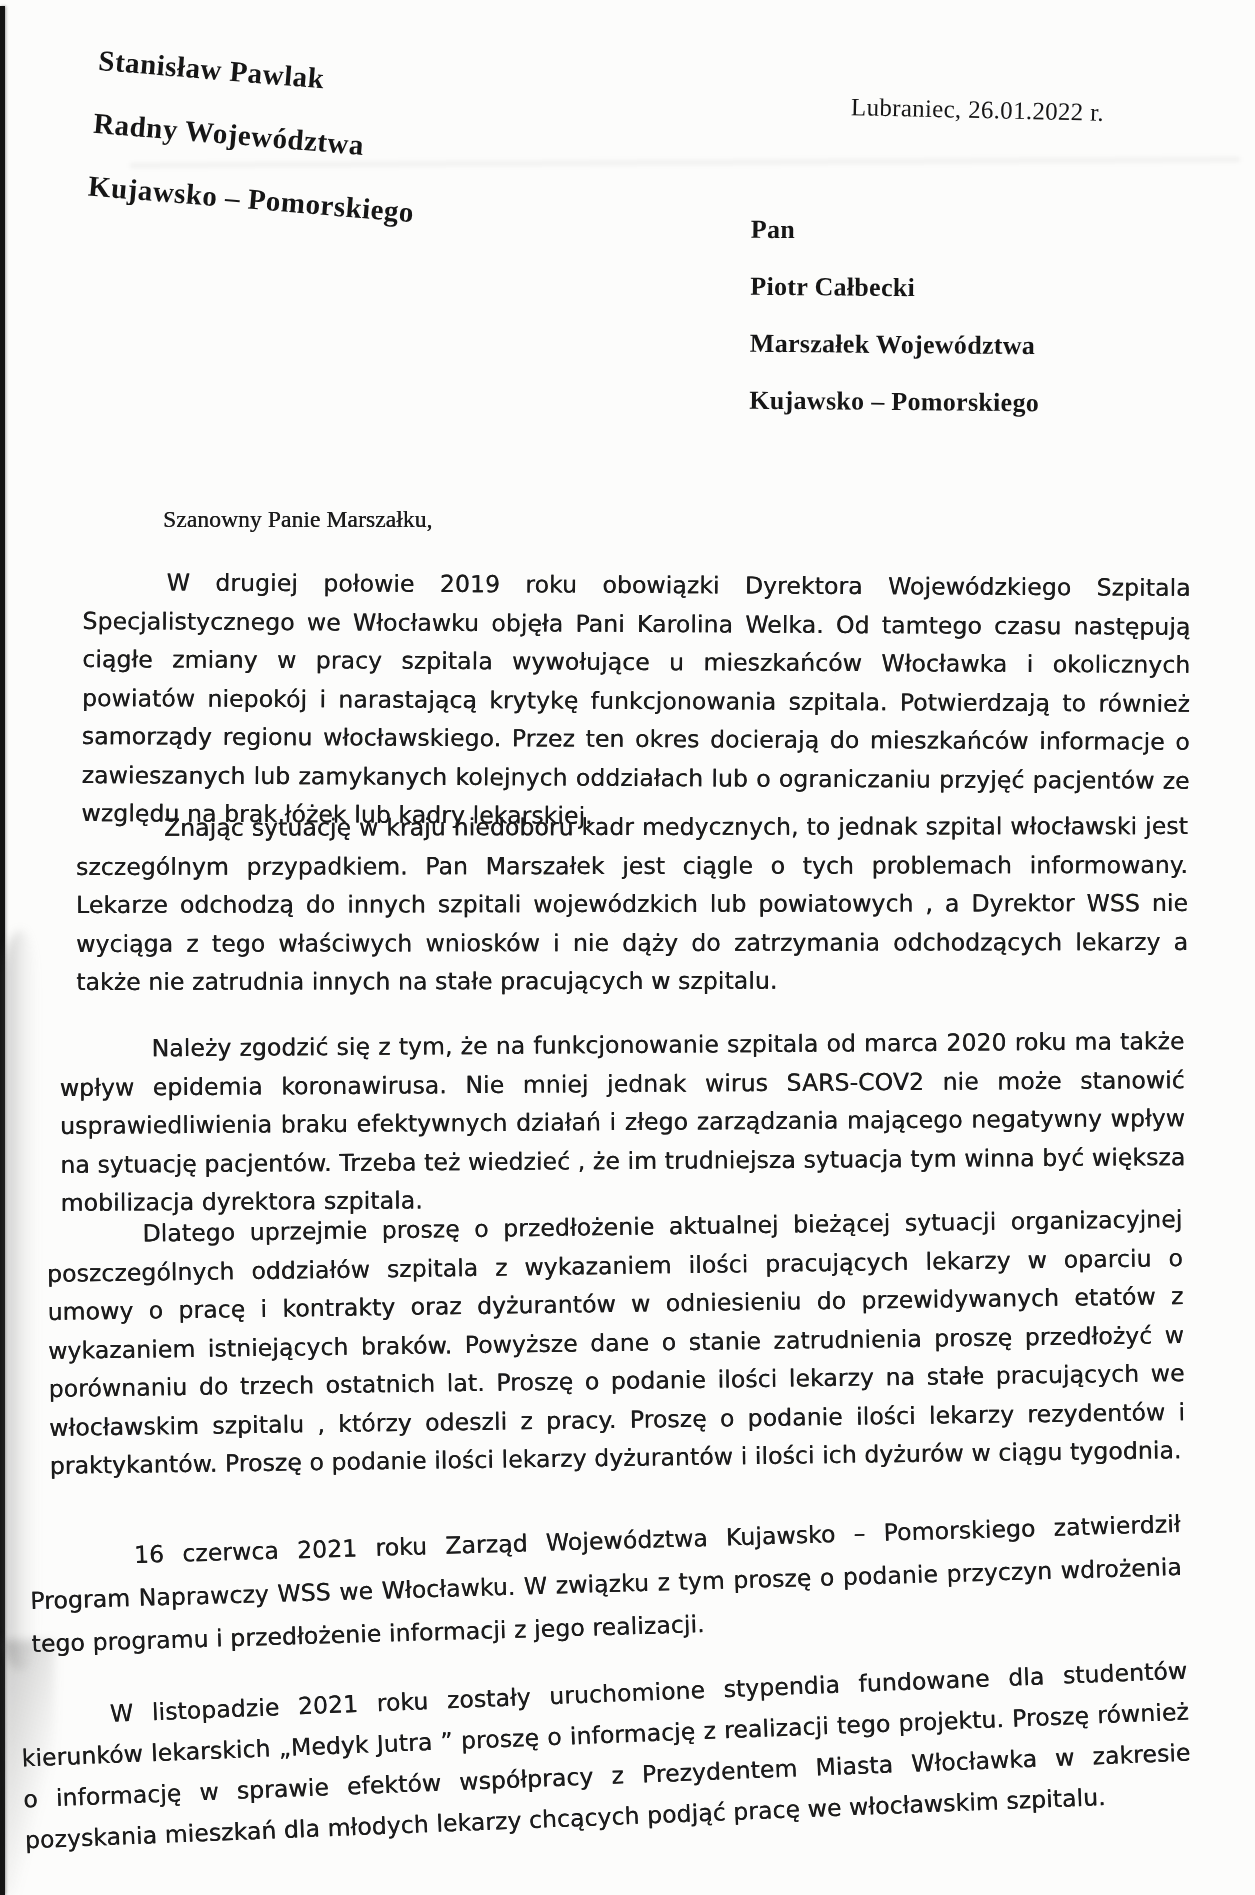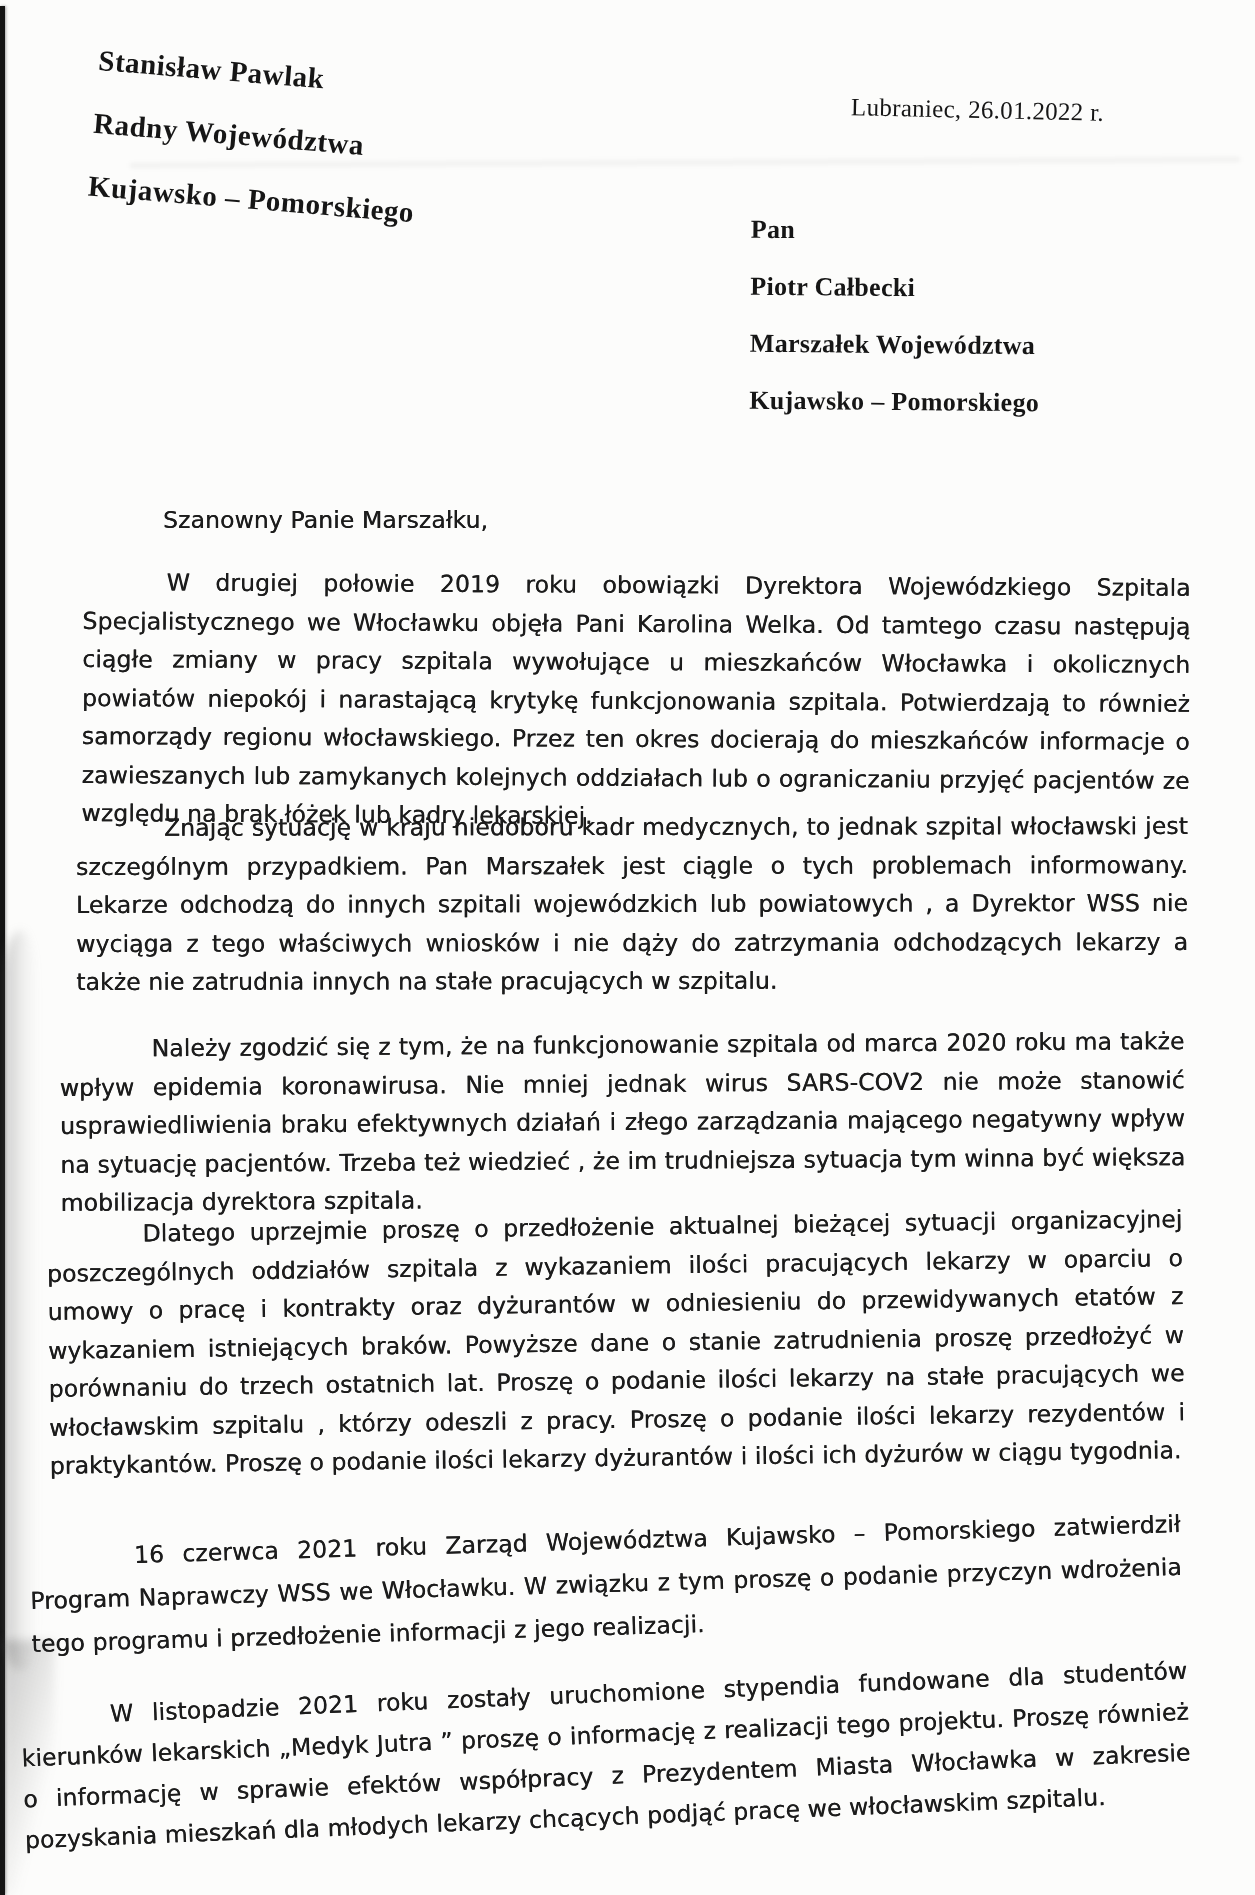--- a/index.html
+++ b/index.html
@@ -90,20 +90,21 @@
   .body-text {
     position: absolute;
     font-size: 23.5px;
     letter-spacing: 0.1px;
     color: #1c1c1c;
     text-shadow: 0.35px 0 0 currentColor; 
   }
   .salutation {
     left: 163px; top: 506px;
     white-space: nowrap;
+    font-family: Liberation Serif, serif;
   }
   .para {
     margin: 0;
     text-align: justify;
     line-height: 38.5px;
     text-indent: 84px;
   }
   .p1 { left: 82px; top: 566px;  width: 1108px; transform: rotate(0.3deg); }
   .p2 { left: 76px; top: 808px;  width: 1112px; transform: rotate(-0.1deg); text-indent: 88px; }
   .p3 { left: 60px; top: 1026px; width: 1125px; transform: rotate(-0.4deg); text-indent: 92px; }

